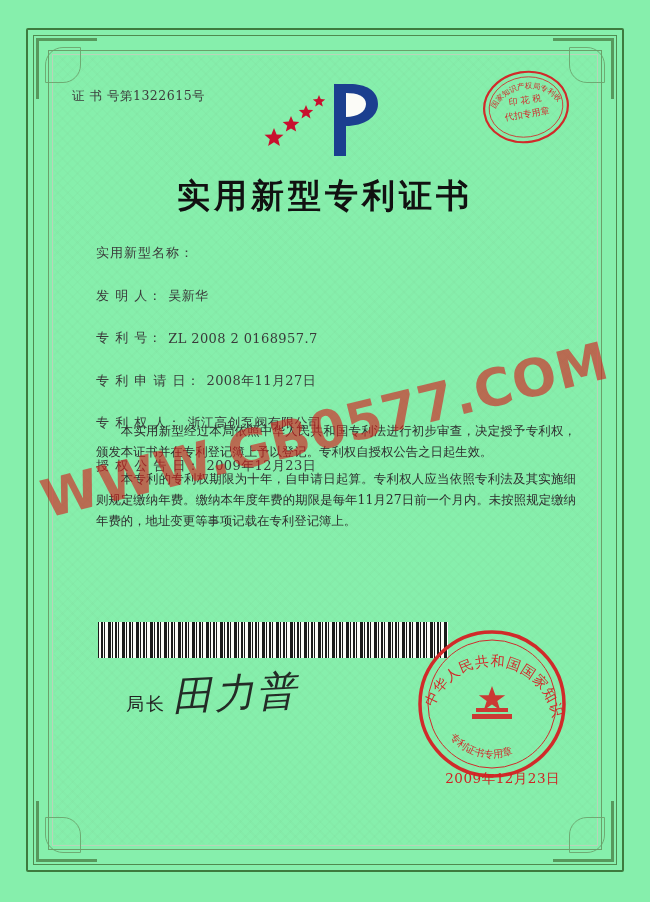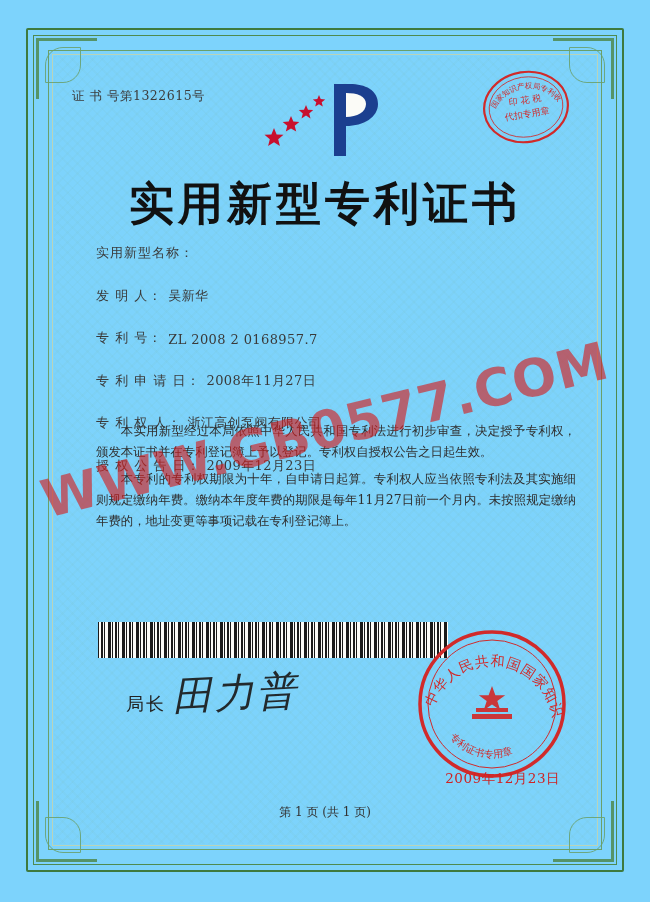--- a/index.html
+++ b/index.html
@@ -8,21 +8,21 @@
     background: #ffffff;
   }
   body {
     font-family: "DejaVu Sans", "Liberation Sans", sans-serif;
   }
   .page {
     position: relative;
     width: 650px;
     height: 902px;
     overflow: hidden;
-    background: #7dd3fc;
+    background: #86efac;
   }
   
   .frame-outer {
     position: absolute;
     left: 26px;
     top: 28px;
     right: 26px;
     bottom: 30px;
     border: 2px solid #3e7a3e;
     border-radius: 2px;
@@ -120,35 +120,35 @@
     width: 92px;
     height: 78px;
     transform: rotate(-9deg);
   }
   .title {
     position: absolute;
     left: 0;
     right: 0;
     top: 112px;
     text-align: center;
-    font-size: 45px;
+    font-size: 33px;
     letter-spacing: 4px;
     font-weight: bold;
     color: #111;
     font-family: "DejaVu Serif", "Liberation Serif", serif;
   }
   .fields {
     position: absolute;
     left: 36px;
     top: 182px;
     right: 20px;
   }
   .field {
     display: flex;
-    align-items: flex-end;
+    align-items: center;
     margin-bottom: 24.5px;
     font-size: 13px;
     color: #3a3a3a;
     font-family: "DejaVu Serif", "Liberation Serif", serif;
   }
   .field .lbl {
     white-space: nowrap;
     letter-spacing: 1px;
   }
   .field .val {
@@ -353,19 +353,18 @@
           <polygon points="76,58 79.4,67.2 89.2,67.2 81.3,73 84.3,82.3 76,76.6 67.7,82.3 70.7,73 62.8,67.2 72.6,67.2"></polygon>
           <rect x="56" y="86" width="40" height="5"></rect>
           <rect x="60" y="80" width="32" height="4"></rect>
           <rect x="63" y="74" width="26" height="3.5" opacity="0"></rect>
         </g>
       </svg>
     </div>
 
     <div class="seal-date">2009年12月23日</div>
 
-    <div class="page-foot">第 1 页 (共 1 页)</div>
 
   </div>
 
   <div class="watermark">WWW.GB0577.COM</div>
 
 </div>
 
 </body></html>

